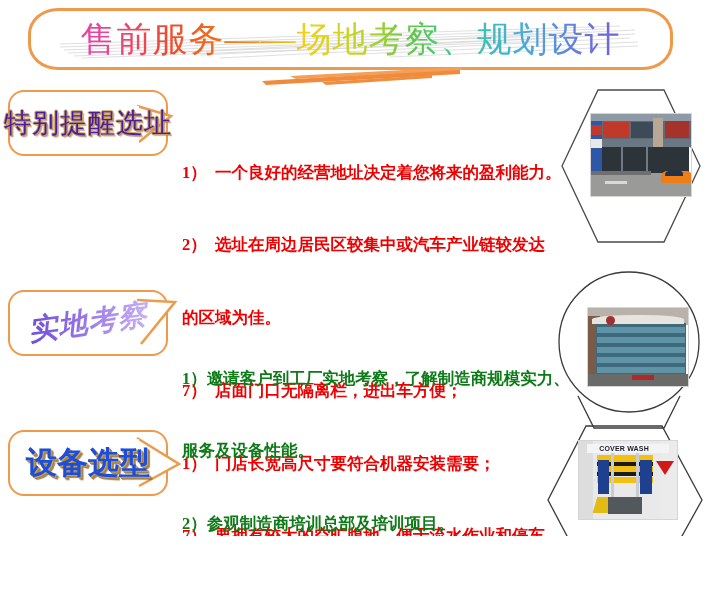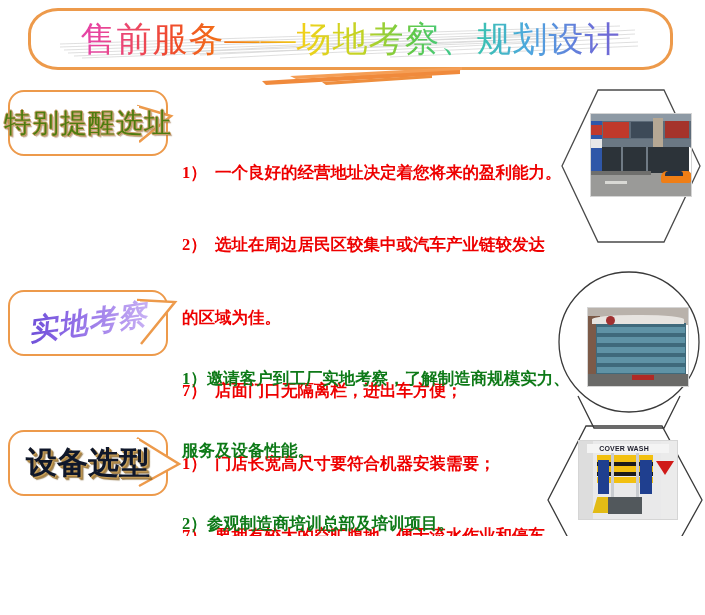--- a/index.html
+++ b/index.html
@@ -114,21 +114,21 @@
     display: flex;
     align-items: center;
     justify-content: center;
     white-space: nowrap;
   }
 
   .label-1 {
     font-family: "Liberation Serif", serif;
     font-size: 27px;
     letter-spacing: 1px;
-    color: #4d7c0f;
+    color: #4c1d95;
     text-shadow:
        1px 0 0 #C8A06A, -1px 0 0 #C8A06A, 0 1px 0 #C8A06A, 0 -1px 0 #C8A06A,
        1px 1px 0 #B8895A, 2px 2px 1px rgba(150,110,70,.55);
   }
   .label-2 {
     font-family: "Liberation Serif", serif;
     font-style: italic;
     font-size: 29px;
     font-weight: bold;
     letter-spacing: 1px;
@@ -138,21 +138,21 @@
     background-clip: text;
     color: transparent;
     -webkit-text-fill-color: transparent;
     text-shadow: none;
   }
   .label-3 {
     font-family: "Liberation Serif", serif;
     font-size: 31px;
     font-weight: bold;
     letter-spacing: 0px;
-    color: #0f172a;
+    color: #1d4ed8;
     text-shadow:
        1px 1px 0 #C8A25E,
        2px 2px 0 #A9813F,
        3px 3px 1px rgba(120,85,30,.7);
     text-align: right;
   }
 
   
   .body-block {
     position: absolute;

